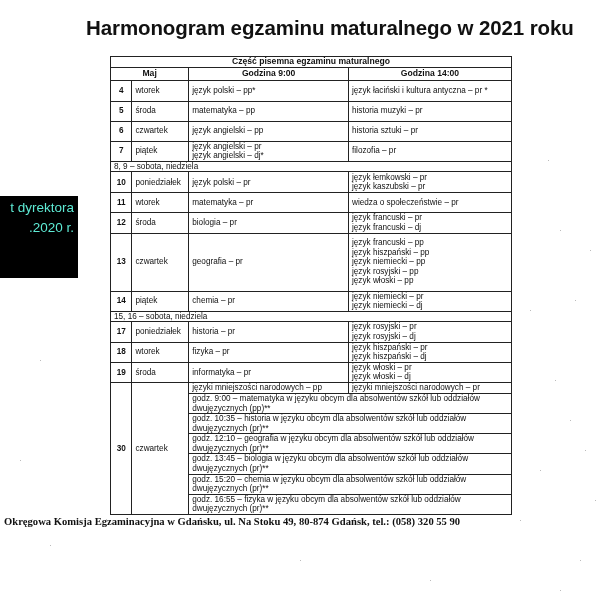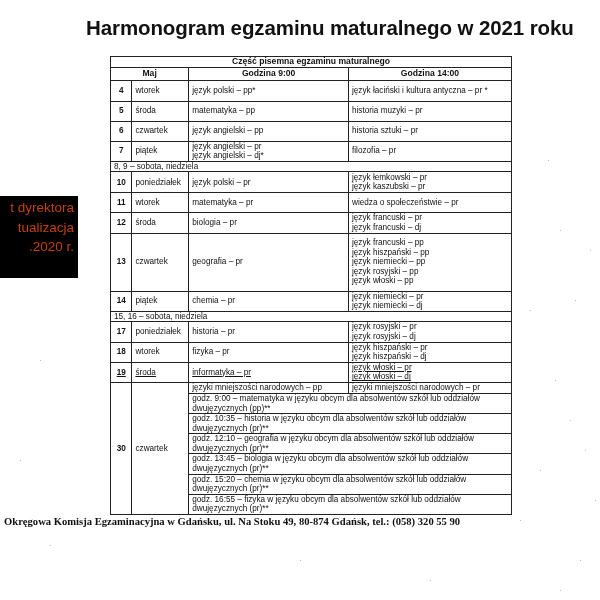--- a/index.html
+++ b/index.html
@@ -6,21 +6,21 @@
   body {
     width: 600px; height: 600px; background: #ffffff; position: relative; overflow: hidden;
     font-family: "Liberation Sans", sans-serif; color: #111;
   }
   .title {
     position: absolute; left: 86px; top: 16px; width: 500px;
     font-size: 20.5px; font-weight: bold; letter-spacing: -0.1px; white-space: nowrap;
   }
   .overlay {
     position: absolute; left: 0; top: 196px; width: 78px; height: 82px; background: #000;
-    color: #c2410c; font-size: 13.5px; line-height: 19.5px; padding-top: 2px; box-sizing: border-box;
+    color: #5eead4; font-size: 13.5px; line-height: 19.5px; padding-top: 2px; box-sizing: border-box;
     overflow: hidden; white-space: nowrap; text-align: right;
   }
   .overlay div { padding-right: 4px; }
   table.sched {
     position: absolute; left: 110px; top: 56px; width: 402px;
     border-collapse: collapse; table-layout: fixed; font-size: 8.2px;
   }
   table.sched td {
     border: 1px solid #222; padding: 0 3px; vertical-align: middle; line-height: 9.6px;
     overflow: hidden; white-space: nowrap;
@@ -38,21 +38,20 @@
   }
   .noise { position: absolute; width: 1px; height: 1px; background: #bbb; }
 </style>
 </head>
 <body>
 
 <div class="title">Harmonogram egzaminu maturalnego w 2021 roku</div>
 
 <div class="overlay">
   <div>t dyrektora</div>
-  <div>tualizacja</div>
   <div>.2020 r.</div>
 </div>
 
 <table class="sched">
   <colgroup>
     <col class="c-num">
       <col class="c-day">
       <col class="c-am">
       <col class="c-pm">
   </colgroup>
@@ -184,21 +183,21 @@
         <td class="c-num">18</td>
         <td>wtorek</td>
         <td>
           <span class="line">fizyka – pr</span>
         </td>
         <td>
           <span class="line">język hiszpański – pr</span>
           <span class="line">język hiszpański – dj</span>
         </td>
       </tr>
-      <tr style="height: 20px; text-decoration: underline;">
+      <tr style="height: 20px;">
         <td class="c-num">19</td>
         <td>środa</td>
         <td>
           <span class="line">informatyka – pr</span>
         </td>
         <td>
           <span class="line">język włoski – pr</span>
           <span class="line">język włoski – dj</span>
         </td>
       </tr>

